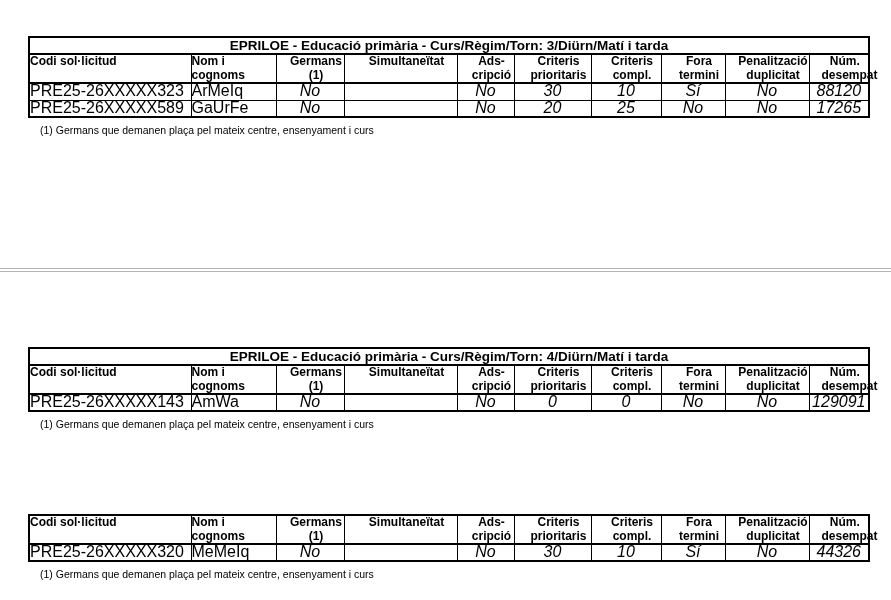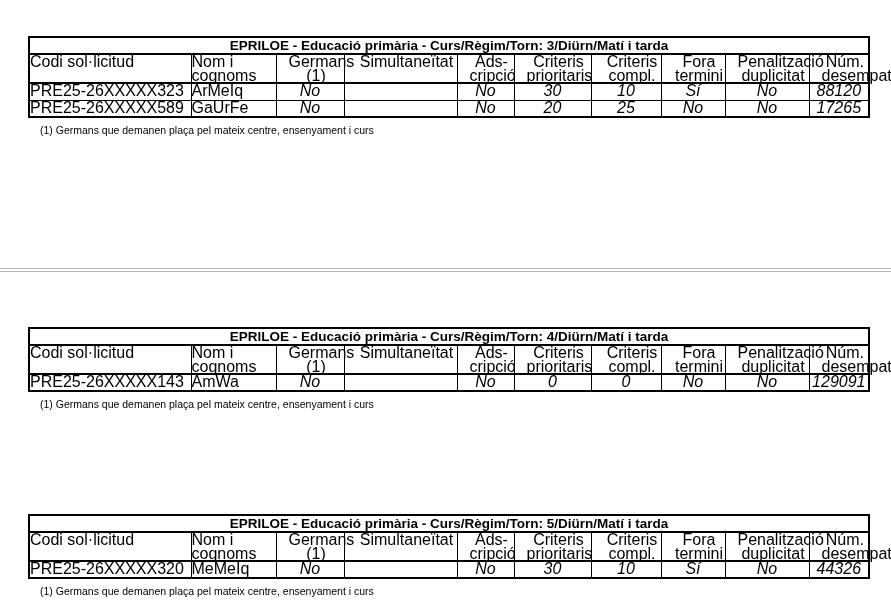--- a/index.html
+++ b/index.html
@@ -19,21 +19,21 @@
     position: relative;
     width: 891px;
     height: 600px;
   }
   .block {
     position: absolute;
     left: 28px;
     width: 840px;
   }
   .block-1 { top: 36px; }
-  .block-2 { top: 327px; }
+  .block-2 { top: 347px; }
   .block-3 { top: 514px; }
 
   table.report {
     border-collapse: collapse;
     table-layout: fixed;
     width: 840px;
     border: 2px solid #000000;
   }
   table.report td, table.report th {
     border: 1px solid #000000;
@@ -42,24 +42,24 @@
   }
   .title-cell {
     text-align: center;
     font-weight: bold;
     font-size: 13.5px;
     padding: 2px 0 3px 0;
     line-height: 15px;
     border-bottom: 2px solid #000000 !important;
   }
   .hdr {
-    font-size: 16px;
+    font-size: 12px;
     line-height: 13.5px;
     padding: 2px 4px 3px 4px;
-    font-weight: normal;
+    font-weight: bold;
     text-align: left;
     border-bottom: 2px solid #000000 !important;
     height: 29px;
     box-sizing: border-box;
   }
   .hdr.center { text-align: center; padding-left: 12px; }
   .cell {
     font-size: 16px;
     line-height: 14px;
     padding: 1px 4px 2px 4px;
@@ -275,23 +275,20 @@
           <col class="c-simul">
         <col class="c-ads">
           <col class="c-crip">
           <col class="c-crco">
           <col class="c-fora">
         <col class="c-pena">
           <col class="c-num">
       </colgroup>
       <tbody>
         <tr>
-          <td class="title-cell" colspan="10">EPRILOE - Educació primària    -  Curs/Règim/Torn:  5/Diürn/Matí i tarda</td>
-        </tr>
-        <tr>
           <td class="hdr">
             <div>Codi sol·licitud</div>
           </td>
           <td class="hdr">
             <div>Nom i</div>
             <div>cognoms</div>
           </td>
           <td class="hdr center">
             <div>Germans</div>
             <div>(1)</div>

